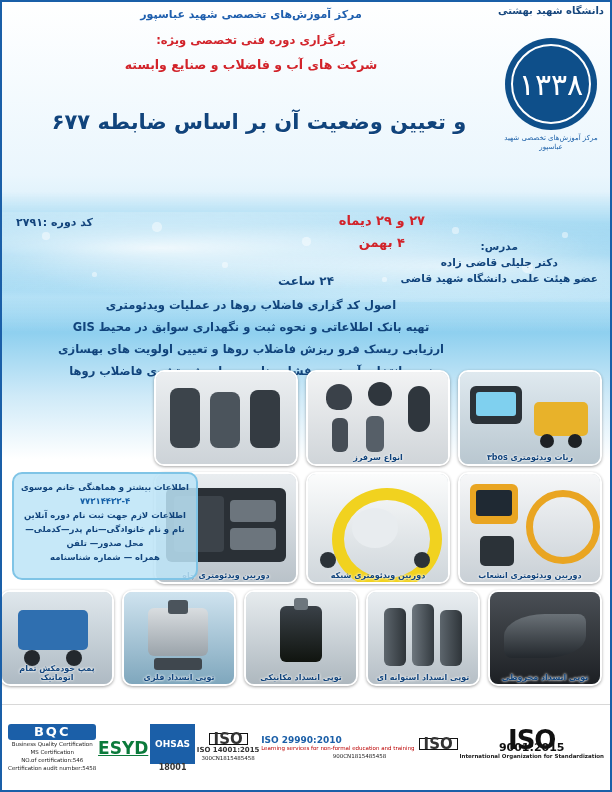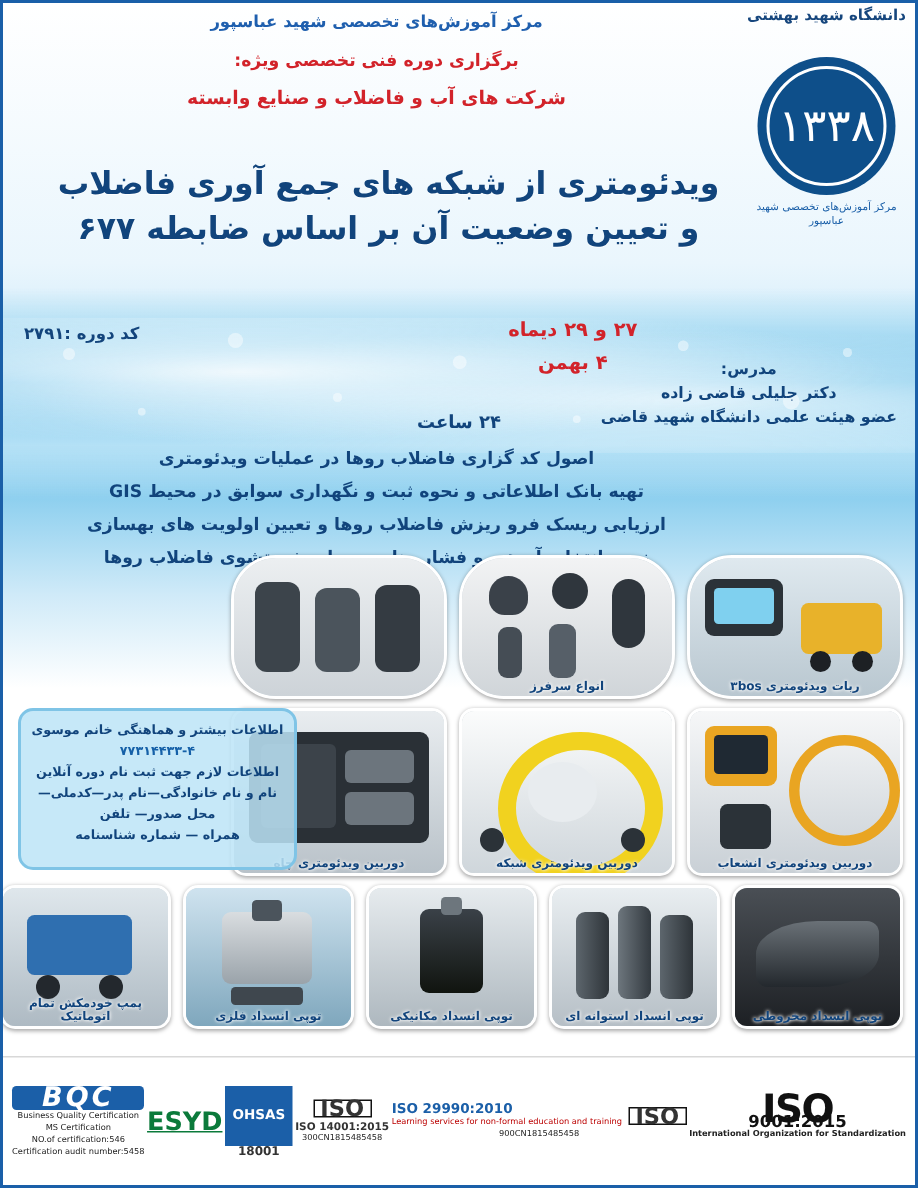--- a/index.html
+++ b/index.html
@@ -82,21 +82,21 @@
     background:#cdd6dc;
   }
   .cap-lbl{
     position:absolute;left:0;right:0;bottom:2px;text-align:center;
     color:#11447c;font-size:8px;font-weight:bold;
     text-shadow:0 0 2px #fff,0 0 3px #fff;
   }
   .row1{right:8px;top:368px;}
   .row2{right:8px;top:470px;}
   .row3{right:8px;top:588px;}
-  .r1c{width:140px;height:92px;border-radius:30px;}
+  .r1c{width:140px;height:92px;}
   .r2c{width:140px;height:108px;}
   .r3c{width:110px;height:92px;}
 
   
   .infobox{
     position:absolute;left:10px;top:470px;width:186px;height:108px;
     background:rgba(188,228,247,.85);border:2px solid #7fc4e6;border-radius:10px;
     color:#11447c;font-size:8.5px;line-height:14px;text-align:center;
     padding:6px 6px 0;box-sizing:border-box;font-weight:bold;
   }
@@ -106,21 +106,21 @@
   .footer{
     position:absolute;left:0;right:0;bottom:0;height:86px;
     background:#ffffff;border-top:1px solid #d8d8d8;
     display:flex;align-items:center;justify-content:space-between;
     padding:0 6px;box-sizing:border-box;
   }
   .fitem{text-align:center;font-size:6px;color:#333;line-height:8px;}
   .iso-big{font-family:"DejaVu Sans","Liberation Sans",sans-serif;font-weight:bold;}
   .iso-big .big{font-size:26px;letter-spacing:-1px;color:#111;}
   .iso-big .sub{font-size:11px;color:#111;font-weight:bold;}
-  .badge-blue{background:#1b5fa8;color:#fff;font-weight:bold;font-size:18px;padding:4px 8px;border-radius:3px;letter-spacing:2px;font-style:italic;}
+  .badge-blue{background:#1b5fa8;color:#fff;font-weight:bold;font-size:13px;padding:4px 8px;border-radius:3px;letter-spacing:2px;}
   .badge-green{color:#0b7a3b;font-weight:bold;font-size:17px;text-decoration:underline;}
   .tiny{font-size:5.5px;color:#222;}
 
   
   .img{position:absolute;inset:0;}
   .sky{background:linear-gradient(180deg,#dfe9ef,#b9c7d0);}
   .dark{background:linear-gradient(180deg,#4a4f55,#1d2024);}
   .obj{position:absolute;border-radius:4px;}
 </style>
 </head>
@@ -149,21 +149,20 @@
     <div class="cap">مرکز آموزش‌های تخصصی شهید عباسپور</div>
   </div>
 
   <div class="hdr">
     <div class="l1">مرکز آموزش‌های تخصصی شهید عباسپور</div>
     <div class="l2">برگزاری دوره فنی تخصصی ویژه:</div>
     <div class="l3">شرکت های آب و فاضلاب و صنایع وابسته</div>
   </div>
 
   <div class="title">
-    <div>ویدئومتری از شبکه های جمع آوری فاضلاب</div>
     <div>و تعیین وضعیت آن بر اساس ضابطه ۶۷۷</div>
   </div>
 
   <div class="code">کد دوره :۲۷۹۱</div>
 
   <div class="dates">
     <div>۲۷ و ۲۹ دیماه</div>
     <div>۴ بهمن</div>
   </div>
 

